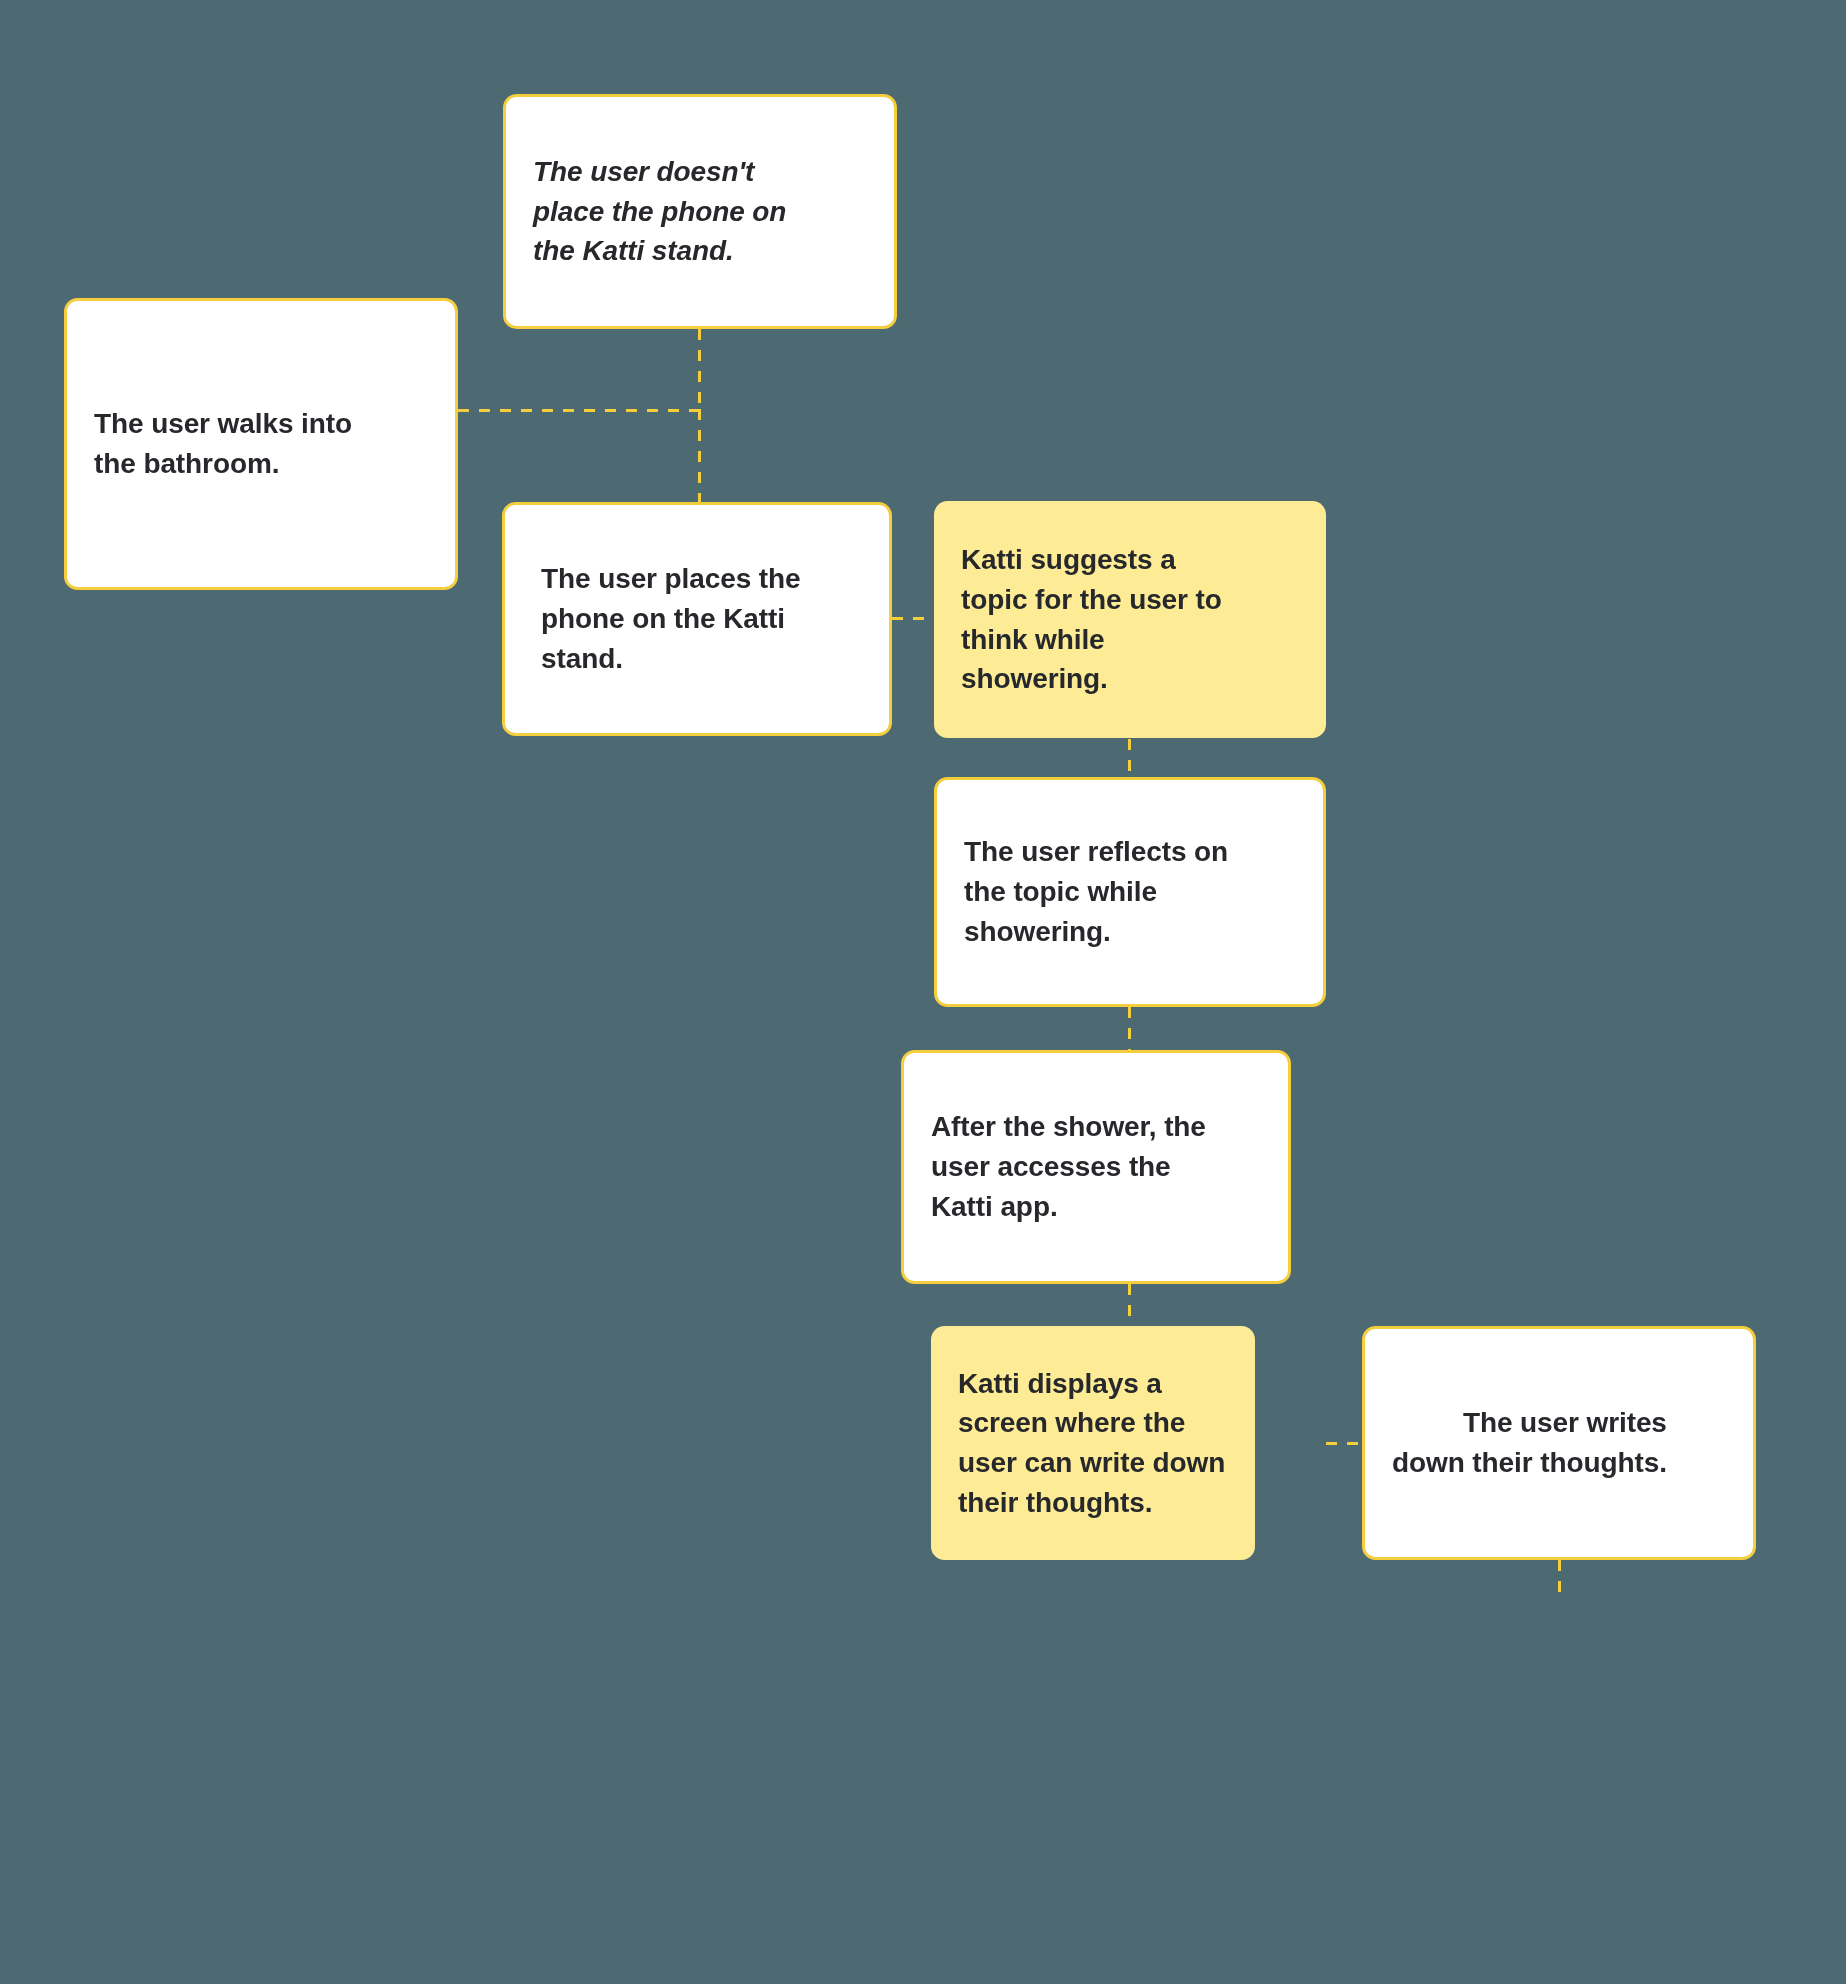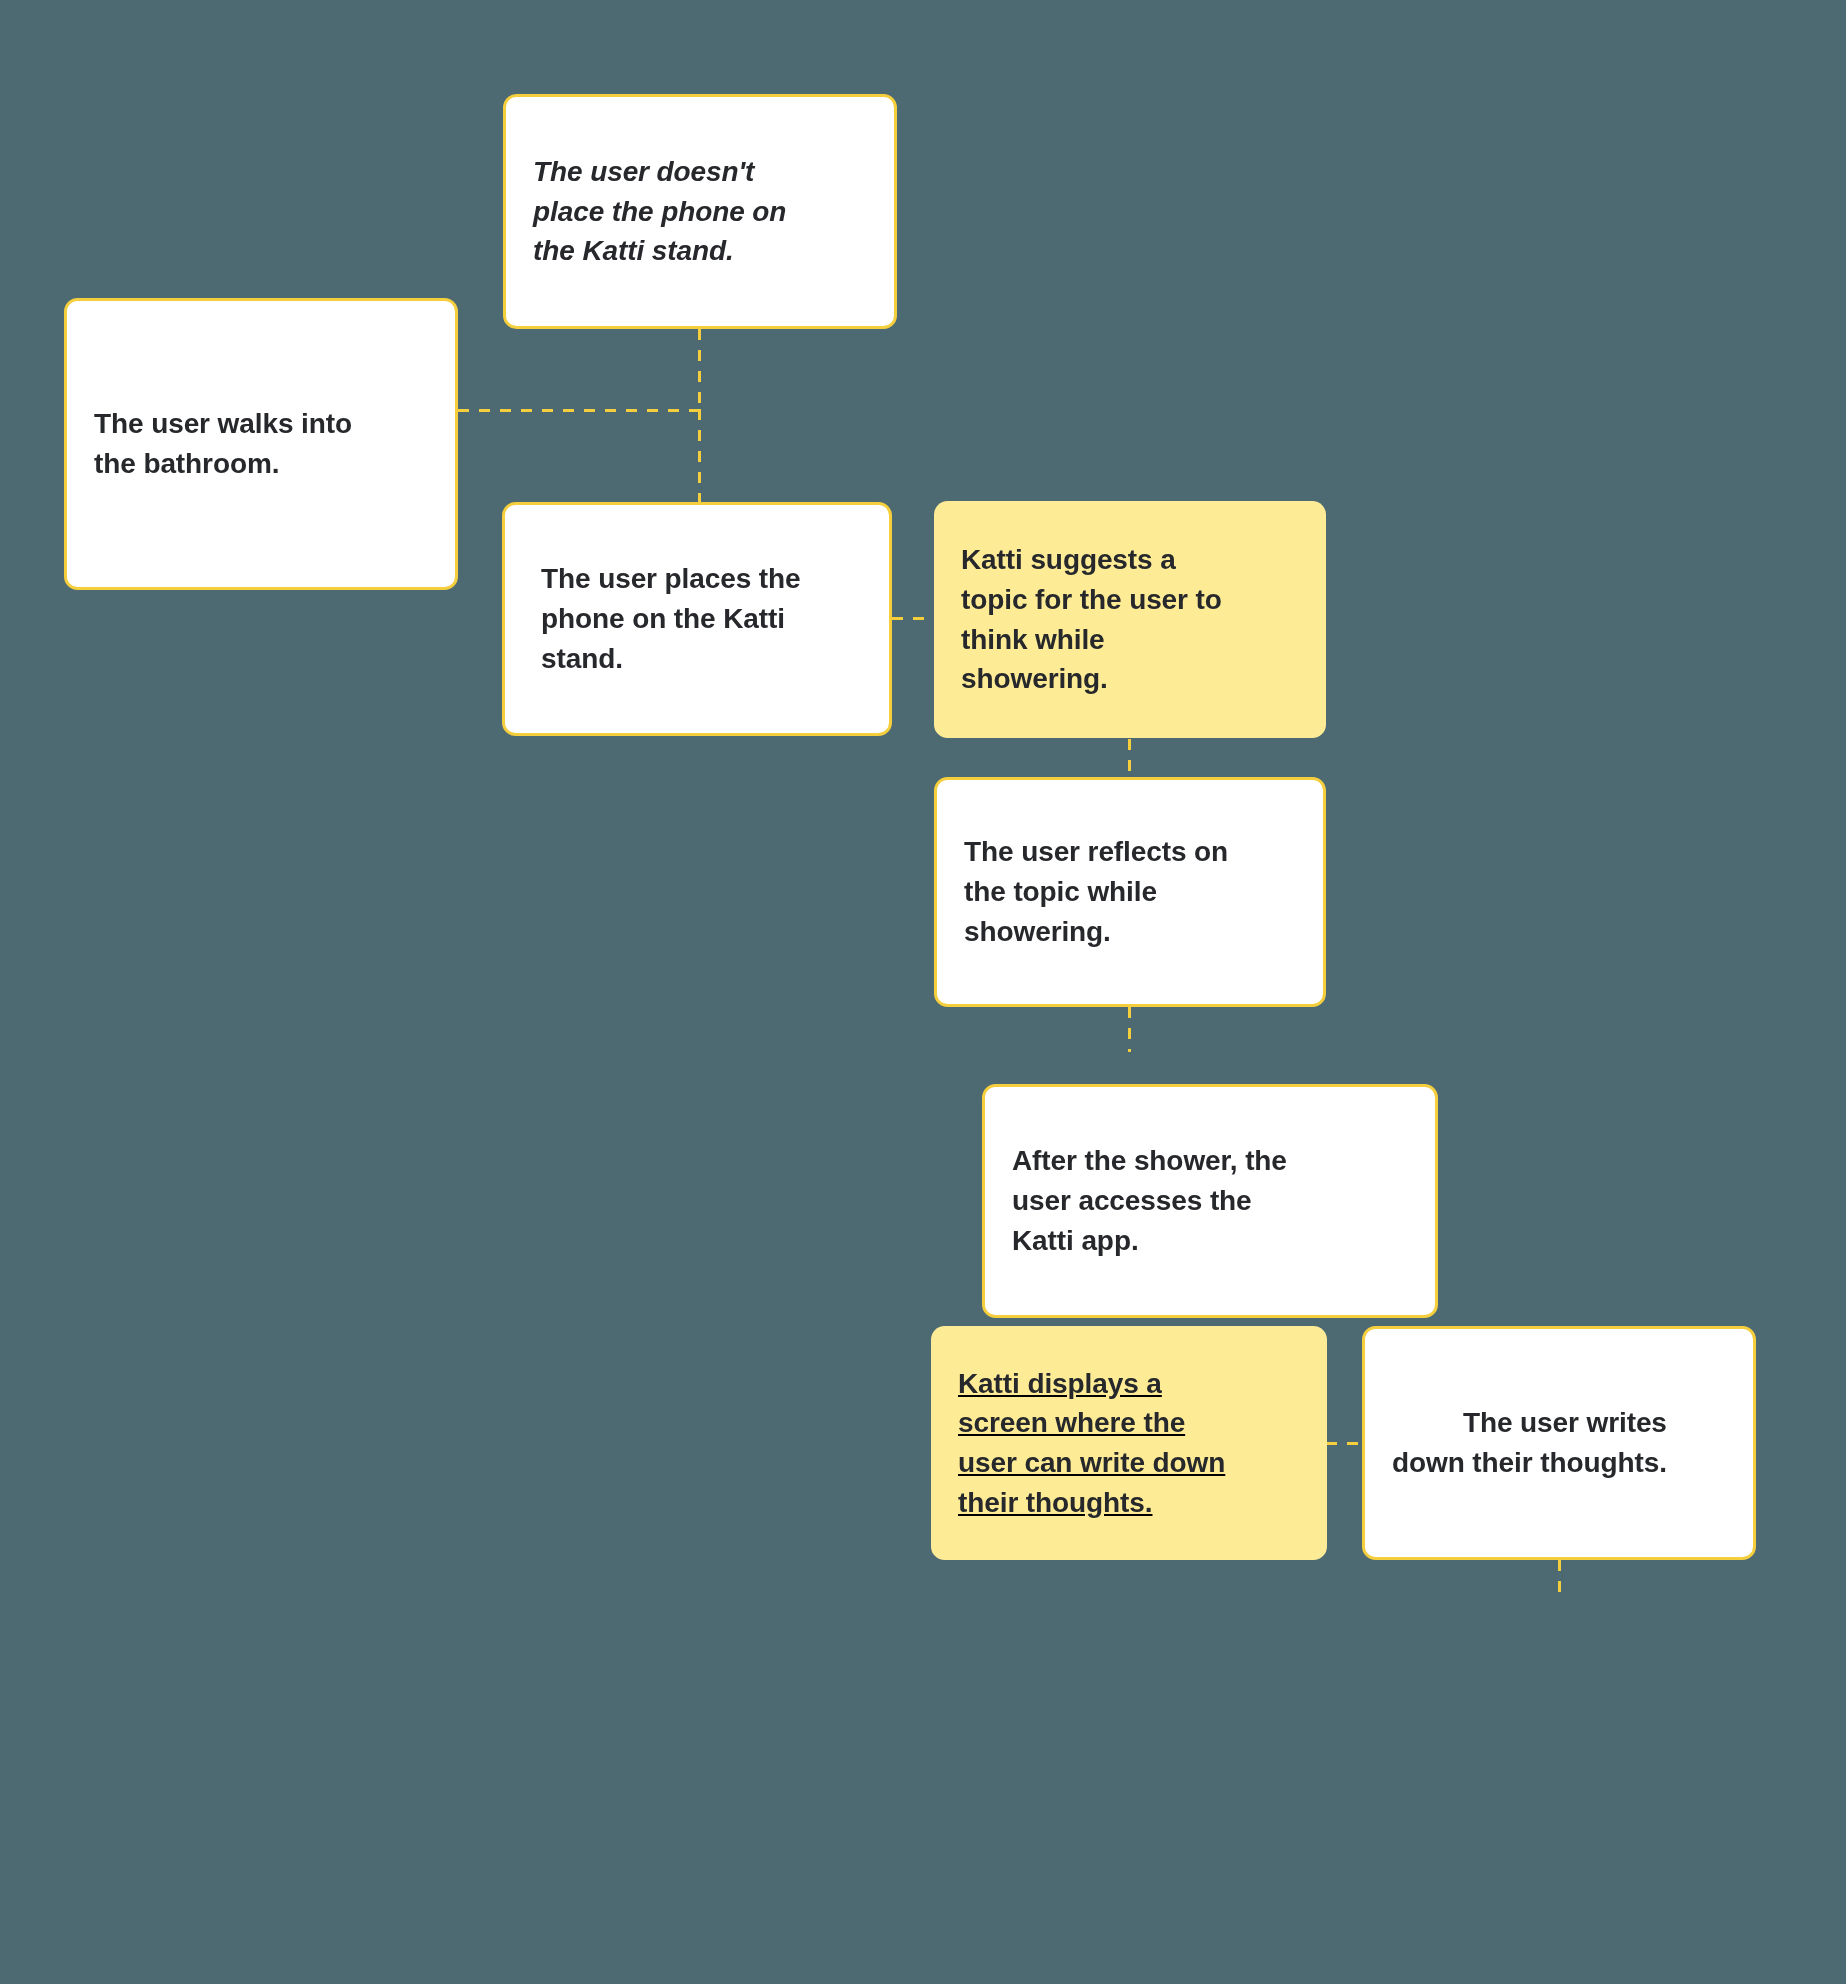--- a/index.html
+++ b/index.html
@@ -85,26 +85,26 @@
       <div class="node-text">Katti suggests a
 topic for the user to
 think while
 showering.</div>
     </div>
     <div class="node white" style="left: 934px; top: 777px; width: 392px; height: 230px;">
       <div class="node-text">The user reflects on
 the topic while
 showering.</div>
     </div>
-    <div class="node white" style="left: 982px; top: 1050px; width: 456px; height: 234px; margin-top: 34px;">
+    <div class="node white" style="left: 901px; top: 1050px; width: 390px; height: 234px;">
       <div class="node-text">After the shower, the
 user accesses the
 Katti app.</div>
     </div>
-    <div class="node yellow" style="left: 931px; top: 1326px; width: 396px; height: 234px; text-decoration: underline;">
+    <div class="node yellow" style="left: 931px; top: 1326px; width: 324px; height: 234px;">
       <div class="node-text">Katti displays a
 screen where the
 user can write down
 their thoughts.</div>
     </div>
     <div class="node white" style="left: 1362px; top: 1326px; width: 394px; height: 234px; text-align: right;">
       <div class="node-text">The user writes
 down their thoughts.</div>
     </div>
   </div>

